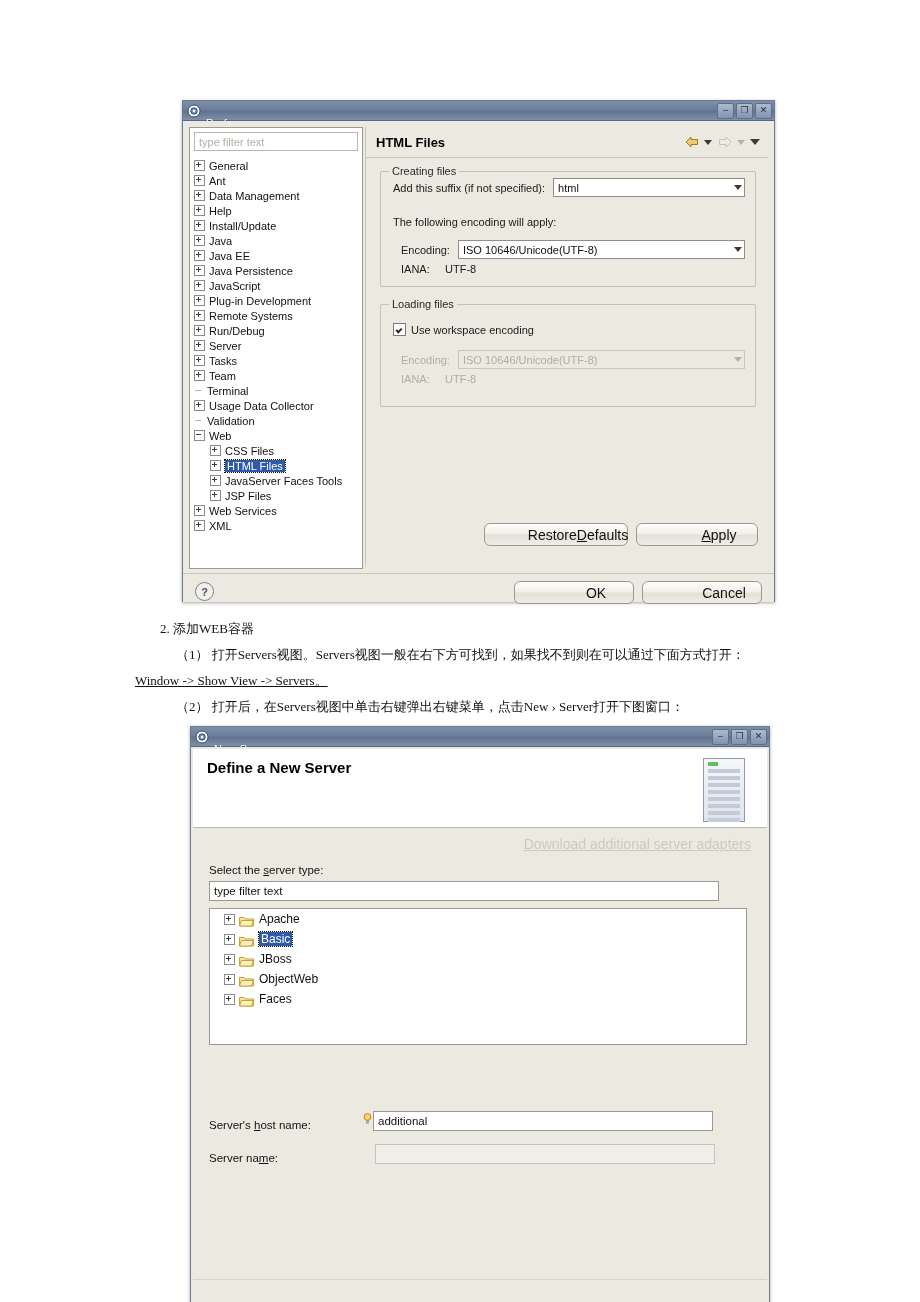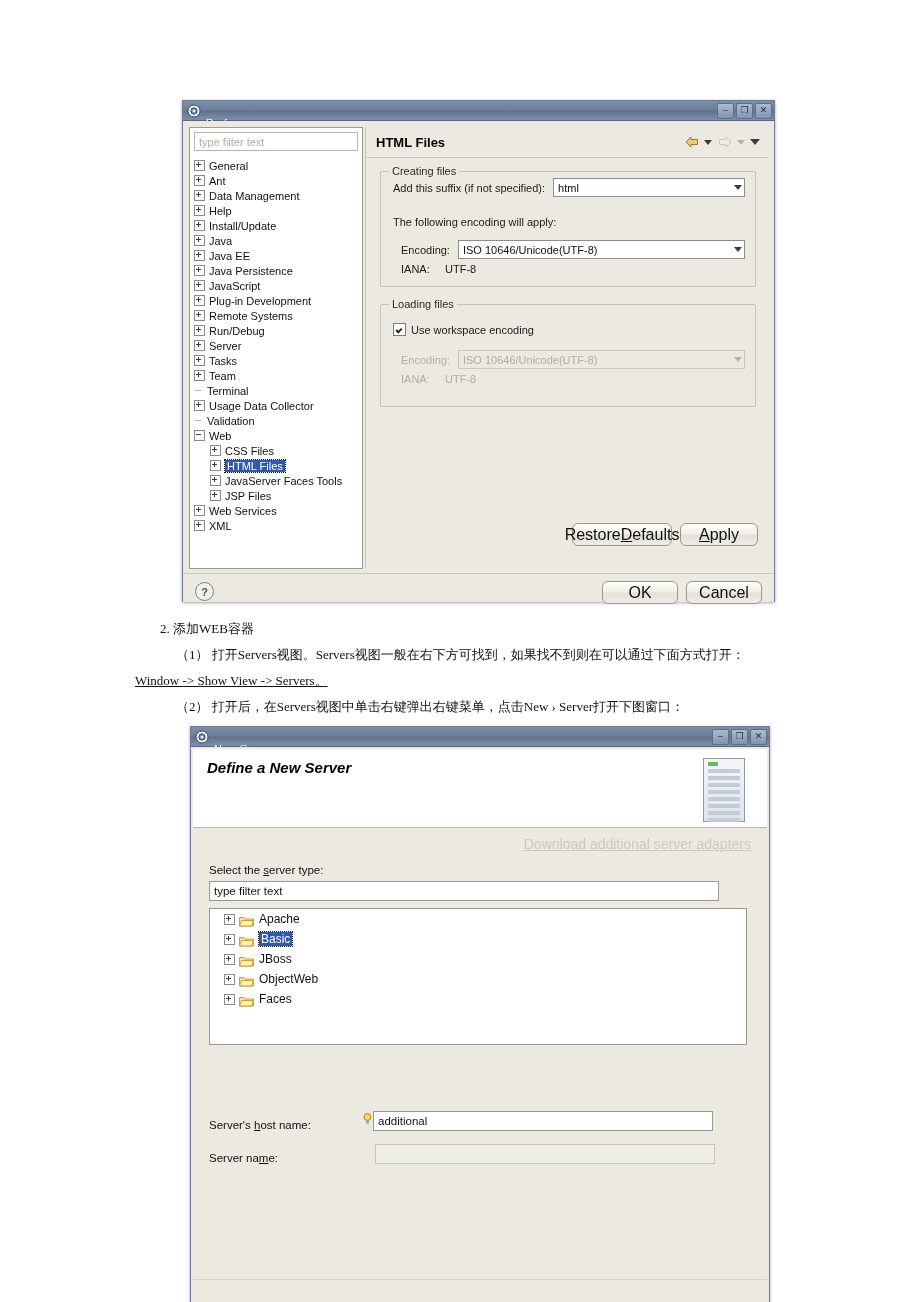--- a/index.html
+++ b/index.html
@@ -87,42 +87,43 @@
     position:relative;flex:0 0 auto;
   }
   .cbx.on::after{
     content:"";position:absolute;left:2px;top:4px;width:4px;height:2px;
     border-left:2px solid #2a2a2a;border-bottom:2px solid #2a2a2a;transform:rotate(-45deg);
   }
 
   .btn{
     height:21px;border:1px solid #9a978f;border-radius:6px;
     background:linear-gradient(to bottom,#fdfdfb 0%,#f0eee7 48%,#e3e0d6 52%,#efede6 100%);
-    font-size:16px;color:#111;display:flex;align-items:center;justify-content:center;
+    font-size:14px;color:#111;display:flex;align-items:center;justify-content:center;
     font-family:"Liberation Sans",sans-serif;
+    padding-left:44px;
   }
   .btn u{text-decoration:underline;}
   .sep-h{position:absolute;left:0;right:0;height:1px;background:#c9c6bd;}
 
   .helpbtn{
     position:absolute;left:12px;top:461px;width:17px;height:17px;border-radius:50%;
     border:1px solid #7a8493;background:#f2f0ea;color:#46505f;font-size:11px;font-weight:bold;
     display:flex;align-items:center;justify-content:center;
   }
 
   
   .prose{position:absolute;left:0;right:0;font-size:13px;color:#111;line-height:1.45;
     font-family:"Liberation Serif",serif;}
 
   
   #newsrv{left:190px;top:726px;width:578px;height:578px;}
   #newsrv .ns-body{position:relative;height:559px;background:#ece9e0;}
   .ns-head{
     position:absolute;left:2px;top:2px;right:2px;height:78px;background:#ffffff;
-    border-bottom:1px solid #b9b6ad;overflow:hidden;font-style:italic;
+    border-bottom:1px solid #b9b6ad;overflow:hidden;
   }
   .ns-head h1{margin:10px 0 0 14px;font-size:15px;font-weight:bold;color:#000;}
   .ns-head p{margin:6px 0 0 22px;font-size:12px;color:#111;}
   .srv-img{position:absolute;right:22px;top:9px;width:40px;height:62px;
     border:1px solid #8d99ab;background:linear-gradient(to bottom,#f4f6f9,#dfe4ec);}
   .srv-img i{display:block;height:4px;margin:3px 4px;background:#c3cbd8;}
   .srv-img i.g{background:#63bf63;width:10px;}
   .ns-content{position:absolute;left:2px;top:81px;right:2px;bottom:28px;background:#ece9e0;}
   .dl-link{
     position:absolute;right:16px;top:8px;font-size:14px;color:#cdc9bf;text-decoration:underline;

